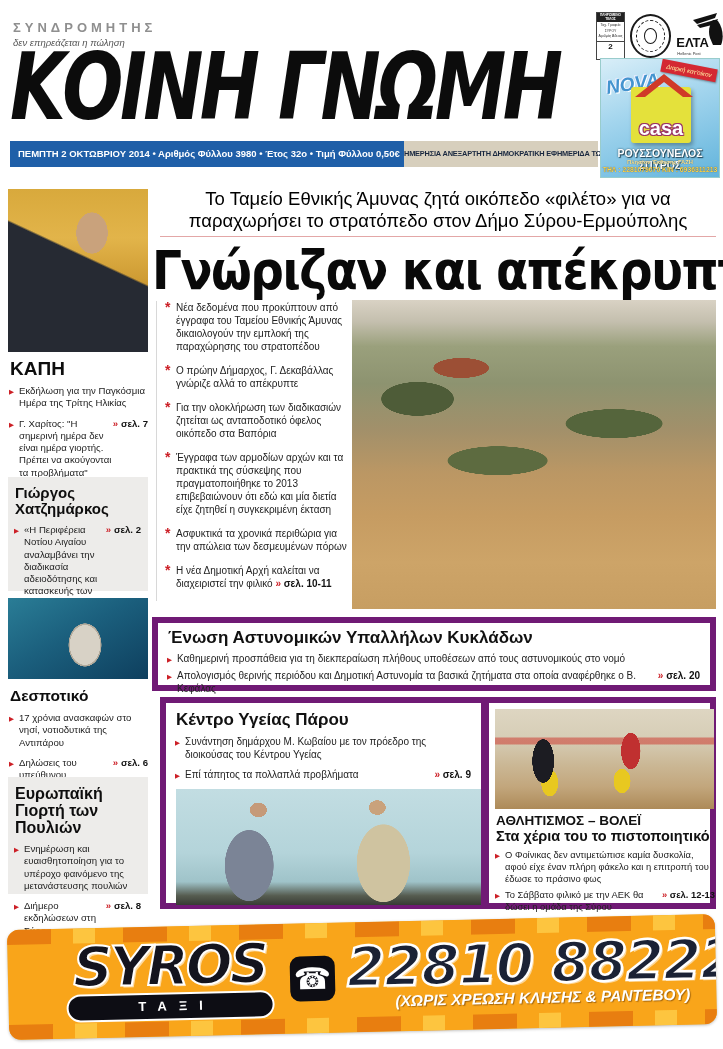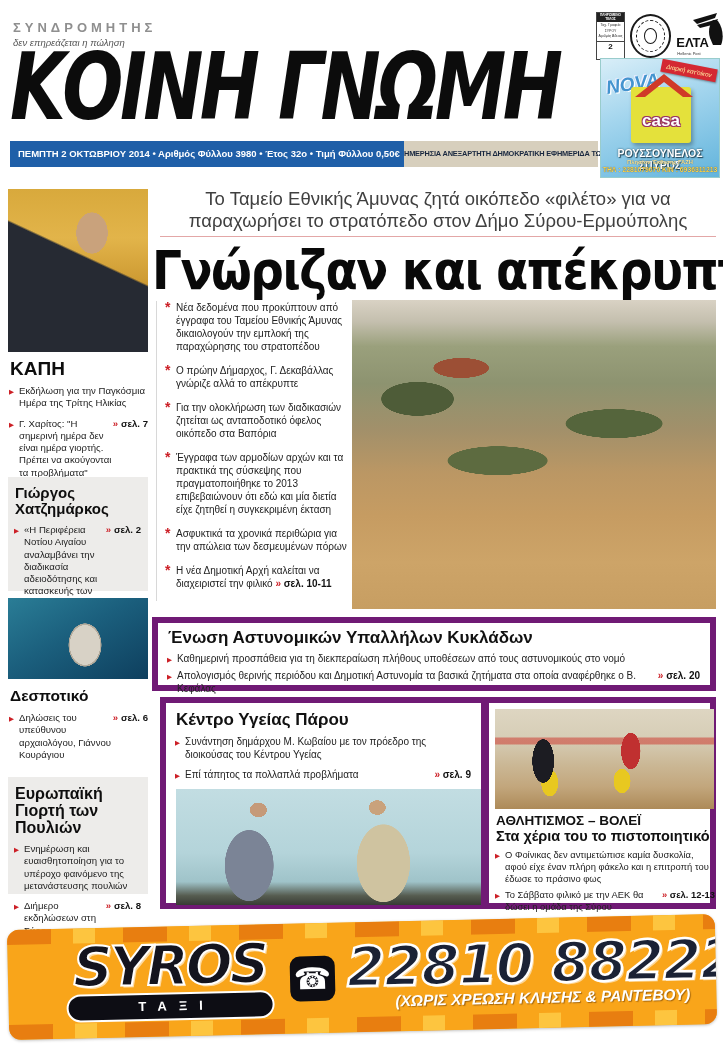--- a/index.html
+++ b/index.html
@@ -40,21 +40,21 @@
   
   #casa{left:600px;top:58px;width:120px;height:120px;background:linear-gradient(160deg,#d9eef8 0%,#a5d6ee 40%,#62b4dc 100%);
     border:1px solid #9cc;box-sizing:border-box;overflow:hidden;}
   #casa .nova{position:absolute;left:5px;top:14px;font-size:19px;font-weight:900;font-style:italic;color:#4494cf;
     transform:rotate(-9deg);text-shadow:1px 1px 0 #fff,-1px -1px 0 #eef;}
   #casa .ribbon{position:absolute;right:2px;top:5px;background:#d42832;color:#ffe9a0;font-size:6.3px;font-style:italic;
     padding:3px 5px;transform:rotate(11deg);line-height:7px;text-align:center;box-shadow:1px 1px 2px rgba(0,0,0,.35);}
   #casa .house{position:absolute;left:30px;top:28px;width:60px;height:56px;background:#e4e13b;border-radius:3px;
     box-shadow:2px 3px 4px rgba(0,0,0,.3);}
   #casa .roof{position:absolute;left:32px;top:13px;width:62px;height:26px;}
-  #casa .word{position:absolute;left:30px;top:52px;width:60px;text-align:center;font-size:17px;font-weight:900;color:#fff;
+  #casa .word{position:absolute;left:30px;top:58px;width:60px;text-align:center;font-size:20px;font-weight:900;color:#fff;
     text-shadow:1px 1px 0 #936,-1px 1px 0 #936,1px -1px 0 #936,-1px -1px 0 #936;}
   #casa .agent{position:absolute;left:0;top:88px;width:100%;text-align:center;font-size:10.5px;font-weight:900;color:#fff;
     text-shadow:1px 1px 1px #245,0 0 2px #245;}
   #casa .loc{position:absolute;left:0;top:100px;width:100%;text-align:center;font-size:5.8px;font-weight:bold;color:#ffec9a;
     text-shadow:0 0 1px #234;}
   #casa .phones{position:absolute;left:0;top:107px;width:100%;text-align:center;font-size:6.8px;font-weight:bold;color:#ffd84d;
     text-shadow:0 0 1px #234;}
   
   .photo{position:absolute;}
   #kapi-photo{left:8px;top:189px;width:140px;height:163px;
@@ -82,21 +82,21 @@
       linear-gradient(180deg,#c2dde2 0%,#b4d4da 55%,#9fc3c9 80%,#565c50 92%,#383c35 100%);}
   #volley-photo{position:absolute;left:6px;top:6px;width:219px;height:100px;
     background:
       radial-gradient(ellipse 18px 36px at 22% 52%,#1c1c22 0 60%,rgba(0,0,0,0) 61%),
       radial-gradient(ellipse 16px 30px at 62% 42%,#c03030 0 60%,rgba(0,0,0,0) 61%),
       radial-gradient(ellipse 14px 22px at 25% 74%,#e8c820 0 60%,rgba(0,0,0,0) 61%),
       radial-gradient(ellipse 14px 20px at 58% 72%,#e8c820 0 60%,rgba(0,0,0,0) 61%),
       linear-gradient(180deg,rgba(0,0,0,0) 28%,rgba(205,60,50,.55) 29% 35%,rgba(0,0,0,0) 36%),
       linear-gradient(180deg,#ded6c2 0%,#d6cdb6 30%,#cbb896 55%,#c2a67c 78%,#ad8a58 100%);}
   
-  #kicker{left:160px;top:188px;width:556px;text-align:center;font-size:18.5px;line-height:22px;color:#404040;}
+  #kicker{left:160px;top:188px;width:556px;text-align:center;font-size:18.5px;line-height:22px;color:#000000;}
   #kicker-rule{left:160px;top:236px;width:556px;height:1px;background:#e3a7a7;}
   #headline{left:152px;top:240px;width:566px;text-align:center;font-weight:900;font-size:47px;letter-spacing:-1.5px;
     color:#090909;transform:scaleY(1.12);transform-origin:center top;white-space:nowrap;
     font-family:"DejaVu Sans",sans-serif;}
   #lead-bullets{left:156px;top:301px;width:192px;border-left:1px solid #d8d8d8;padding-left:9px;box-sizing:border-box;}
   #lead-bullets .bl{position:relative;padding-left:10px;font-size:10px;line-height:13px;color:#222;margin-bottom:11px;}
   #lead-bullets .bl::before{content:"*";position:absolute;left:-1px;top:0px;color:#cc2027;font-weight:900;font-size:14px;}
   .pref{font-weight:bold;color:#111;white-space:nowrap;}
   .pref::before{content:"» ";color:#cc2027;font-weight:900;}
   
@@ -237,20 +237,21 @@
       <span>«Η Περιφέρεια Νοτίου Αιγαίου αναλαμβάνει την διαδικασία αδειοδότησης και κατασκευής των υδατοδρομίων στα νησιά»</span>
       <span class="pref">σελ. 2</span>
     </div>
   </div>
 </div>
 
 <div class="photo" id="statue-photo"></div>
 
 <div class="abs" id="despotiko">
   <div class="sb-title">Δεσποτικό</div>
+  <div class="sb-bullet">17 χρόνια ανασκαφών στο νησί, νοτιοδυτικά της Αντιπάρου</div>
   <div class="sb-bullet">
     <div class="sb-refline">
       <span>Δηλώσεις του υπεύθυνου αρχαιολόγου, Γιάννου Κουράγιου</span>
       <span class="pref">σελ. 6</span>
     </div>
   </div>
 </div>
 
 <div class="abs" id="birds-box">
   <div class="sb-title">Ευρωπαϊκή Γιορτή των Πουλιών</div>

